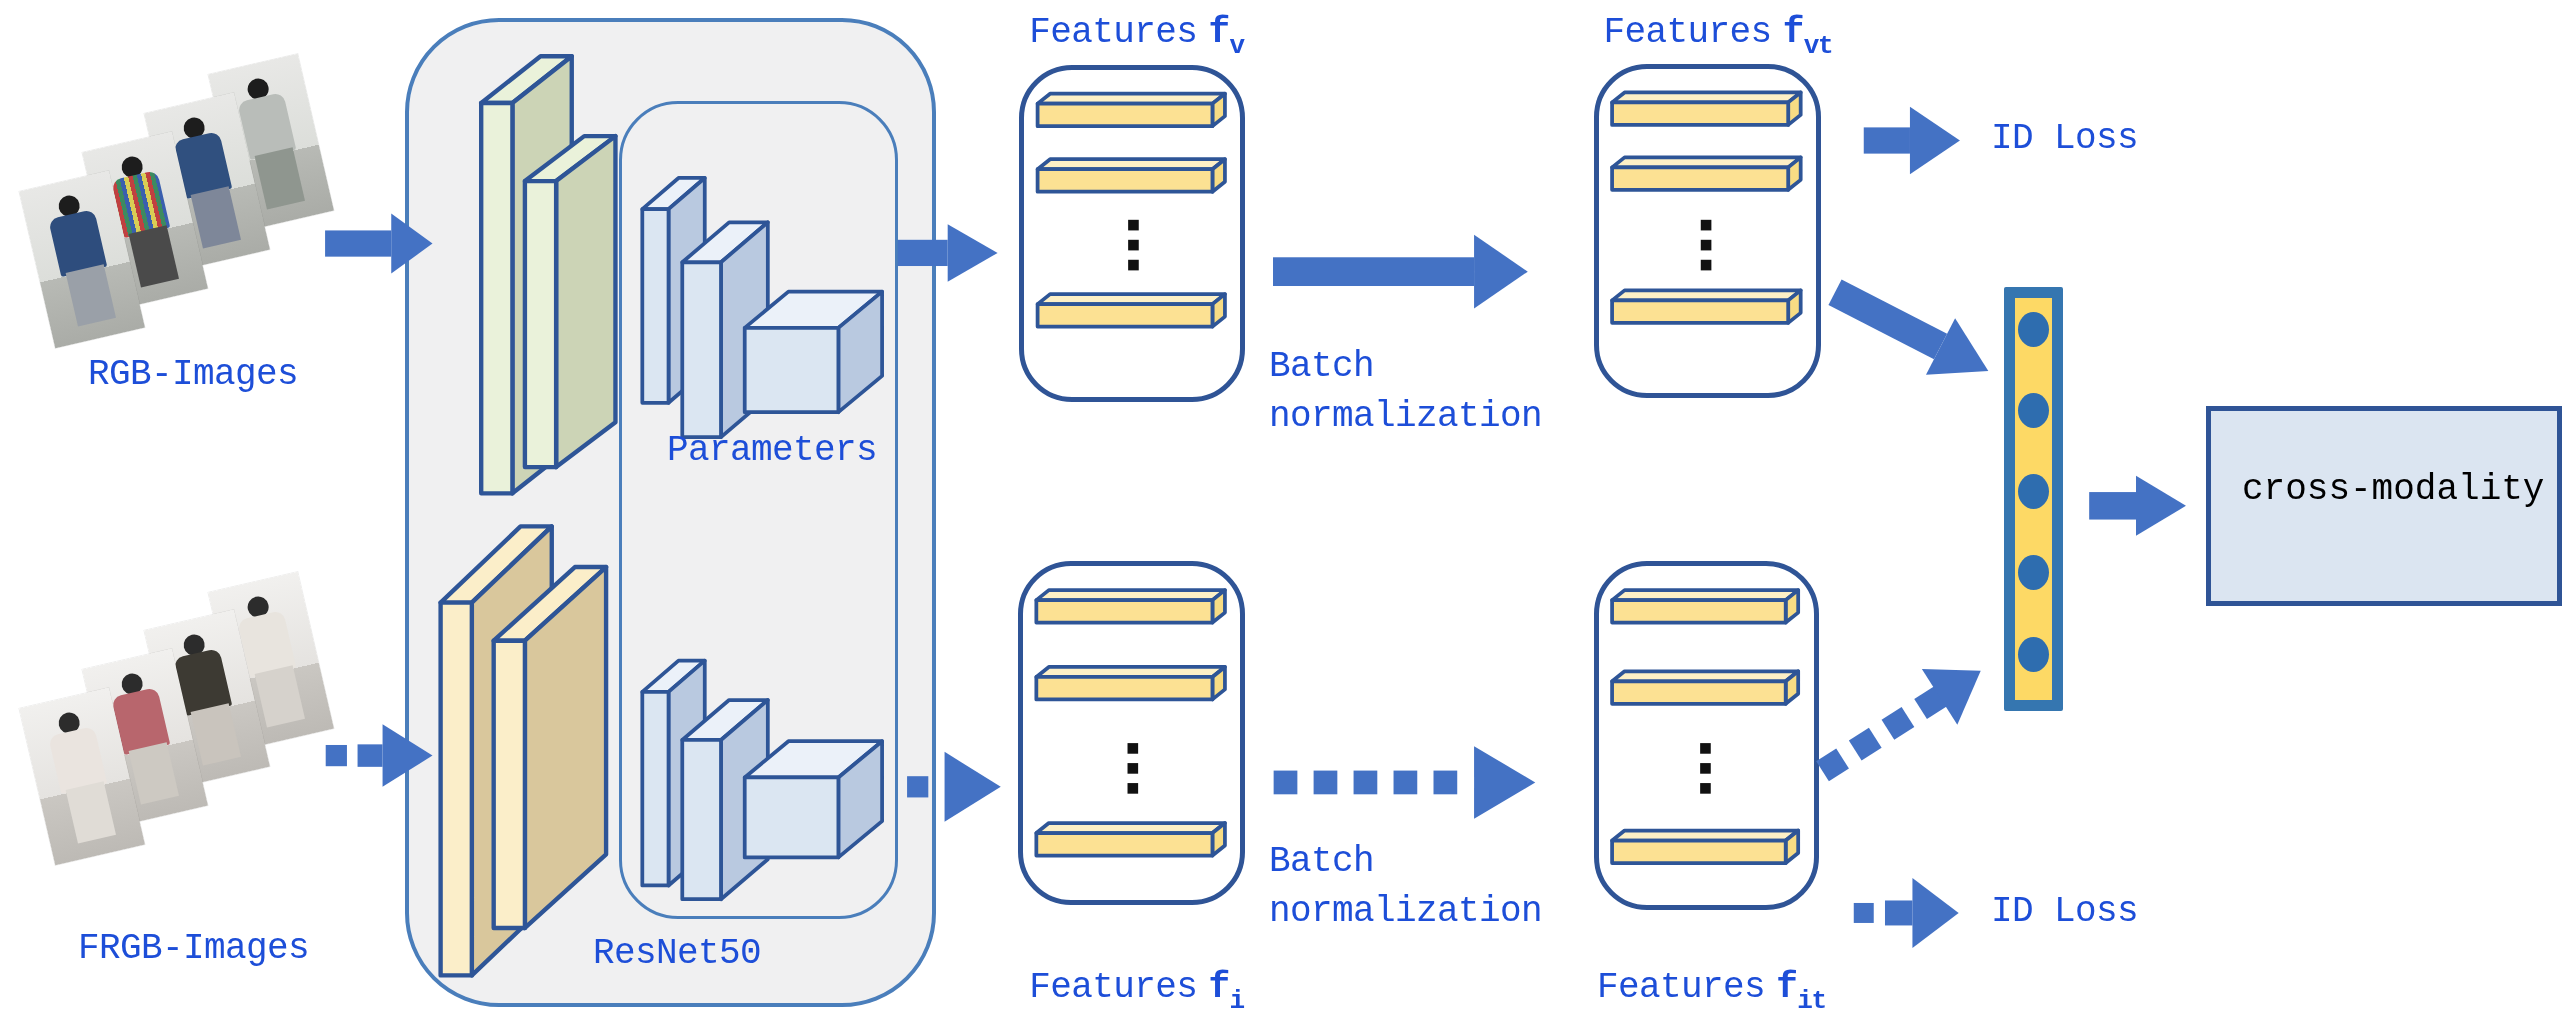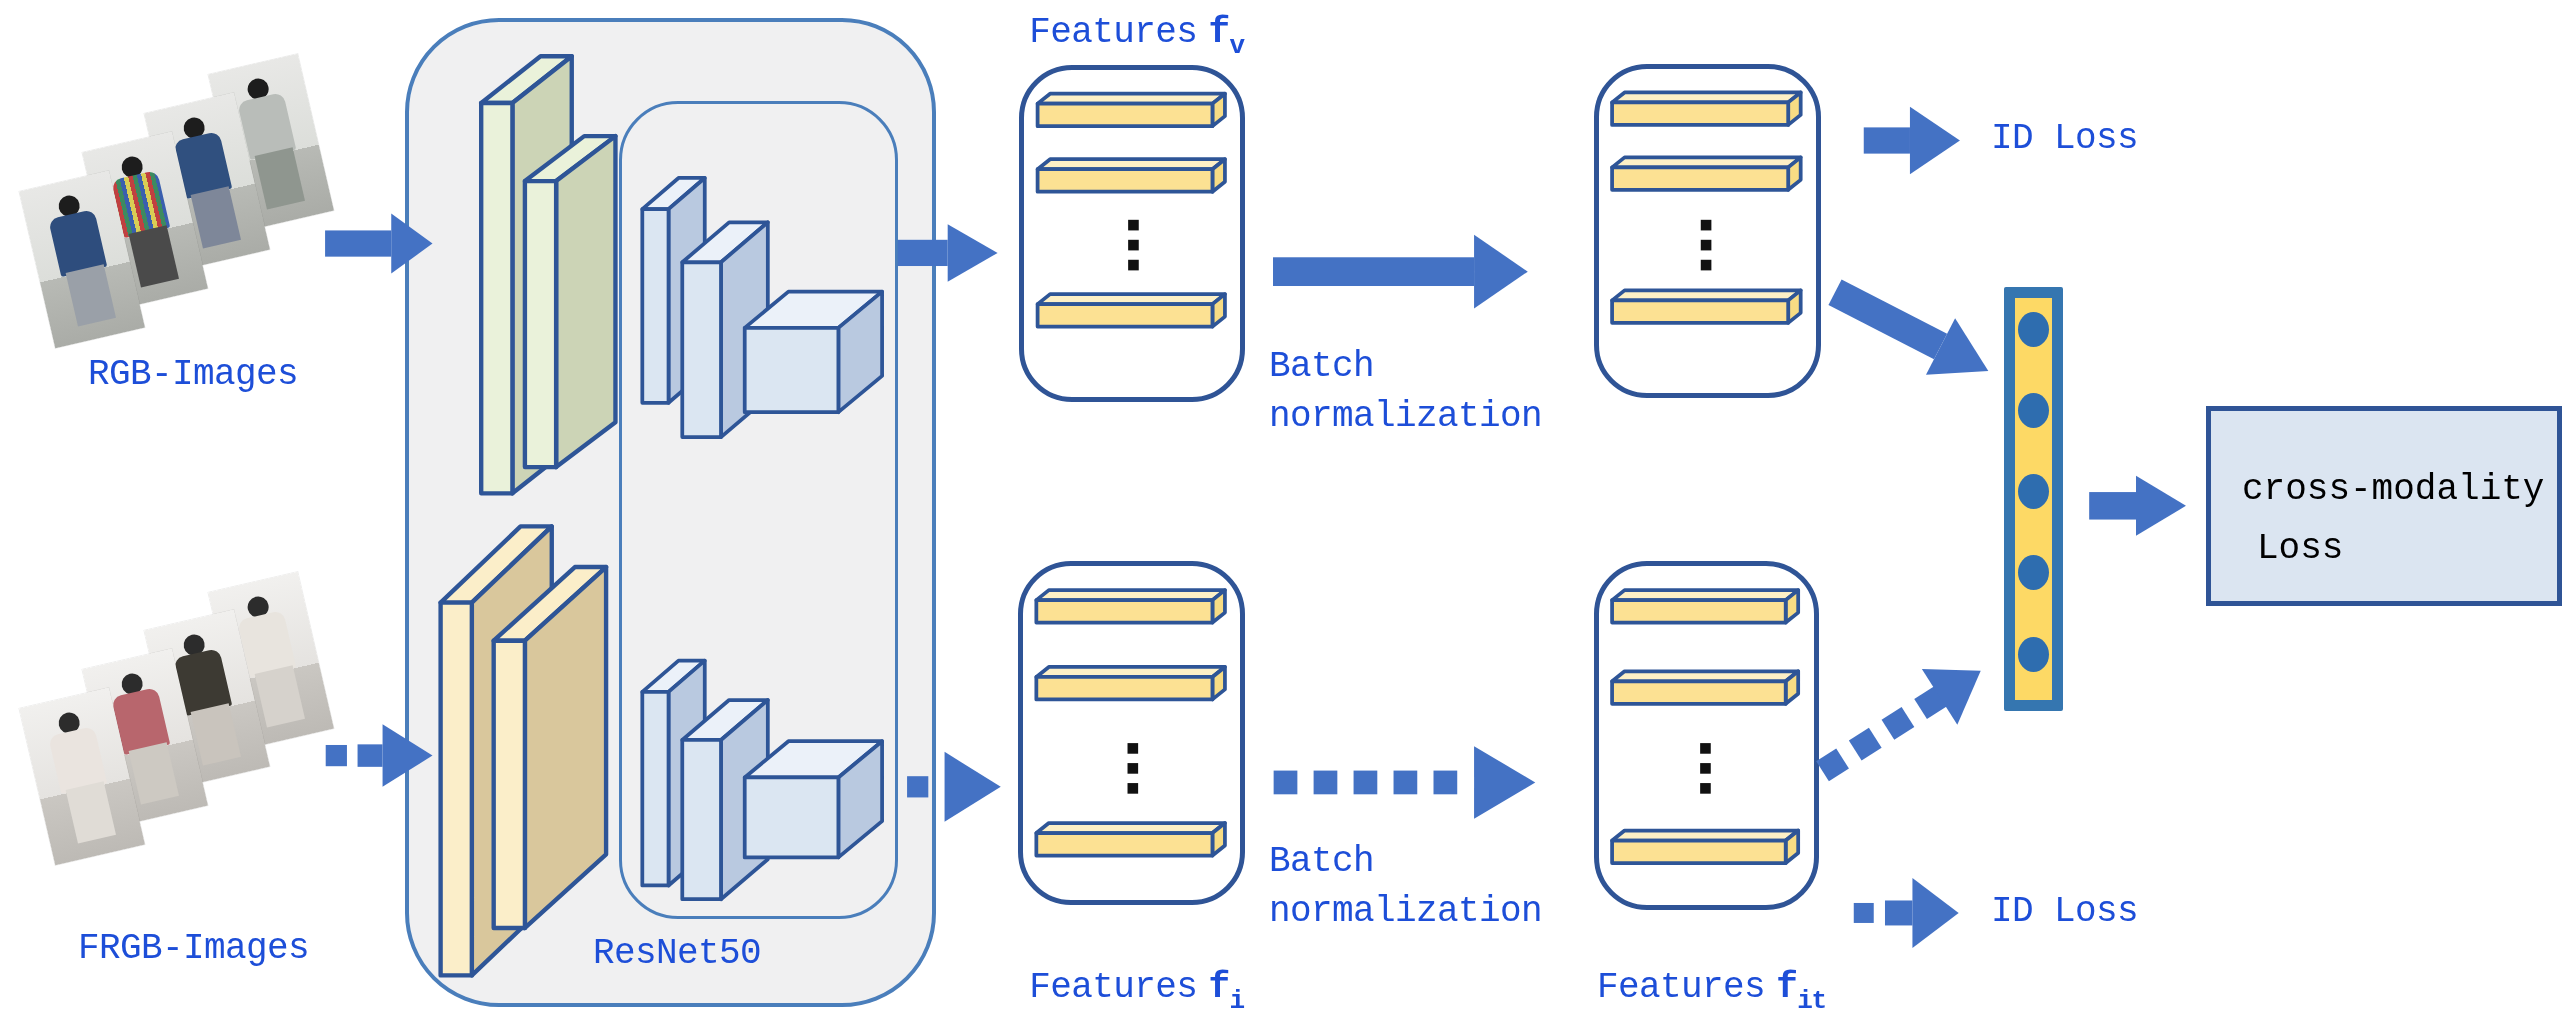--- a/index.html
+++ b/index.html
@@ -104,21 +104,20 @@
   <div class="box" id="vecbar">
     <div class="vdot" style="top:13.7px"></div>
     <div class="vdot" style="top:95px"></div>
     <div class="vdot" style="top:176px"></div>
     <div class="vdot" style="top:257px"></div>
     <div class="vdot" style="top:339px"></div>
   </div>
 
   <div class="box" id="cmbox">
     <div>cross-modality</div>
-    <div class="l2">Loss</div>
   </div>
 
   <svg id="shapes" width="2576" height="1011" viewBox="0 0 4124 1619">
       <g>
         <polygon stroke="#2e5597" stroke-width="7" stroke-linejoin="round" points="770,165 820,165 915,90 865,90" fill="#eaf2da"></polygon>
         <polygon stroke="#2e5597" stroke-width="7" stroke-linejoin="round" points="820,165 915,90 915,715 820,790" fill="#ccd4b6"></polygon>
         <rect stroke="#2e5597" stroke-width="7" stroke-linejoin="round" x="770" y="165" width="50" height="625" fill="#eaf2da"></rect>
       </g>
       <g>
         <polygon stroke="#2e5597" stroke-width="7" stroke-linejoin="round" points="840,290 890,290 985,218 935,218" fill="#eaf2da"></polygon>
@@ -313,26 +312,30 @@
       <g>
         <rect x="3345" y="788" width="75" height="44" fill="#4472c4"></rect>
         <polygon points="3420,762 3500,810 3420,858" fill="#4472c4"></polygon>
       </g>
     </svg>
 
   <div class="lbl ctr" style="left:62px;top:350px;width:262px">RGB-Images</div>
   <div class="lbl ctr" style="left:50px;top:924px;width:287px">FRGB-Images</div>
 
   <div class="lbl" style="left:667px;top:426px">
+    <div>Parameters</div>
   </div>
 
   <div class="lbl" style="left:593px;top:929px">ResNet50</div>
 
   <div class="lbl ctr" style="left:1018px;top:7.5px;width:237px">
     <span>Features</span><b class="fsym">f</b><sub>v</sub>
+  </div>
+  <div class="lbl ctr" style="left:1593px;top:7.5px;width:250px">
+    <span>Features</span><b class="fsym">f</b><sub>vt</sub>
   </div>
   <div class="lbl ctr" style="left:1018px;top:963px;width:237px">
     <span>Features</span><b class="fsym">f</b><sub>i</sub>
   </div>
   <div class="lbl ctr" style="left:1593px;top:963px;width:237px">
     <span>Features</span><b class="fsym">f</b><sub>it</sub>
   </div>
 
   <div class="lbl" style="left:1269px;top:342px">
     <div>Batch</div>

